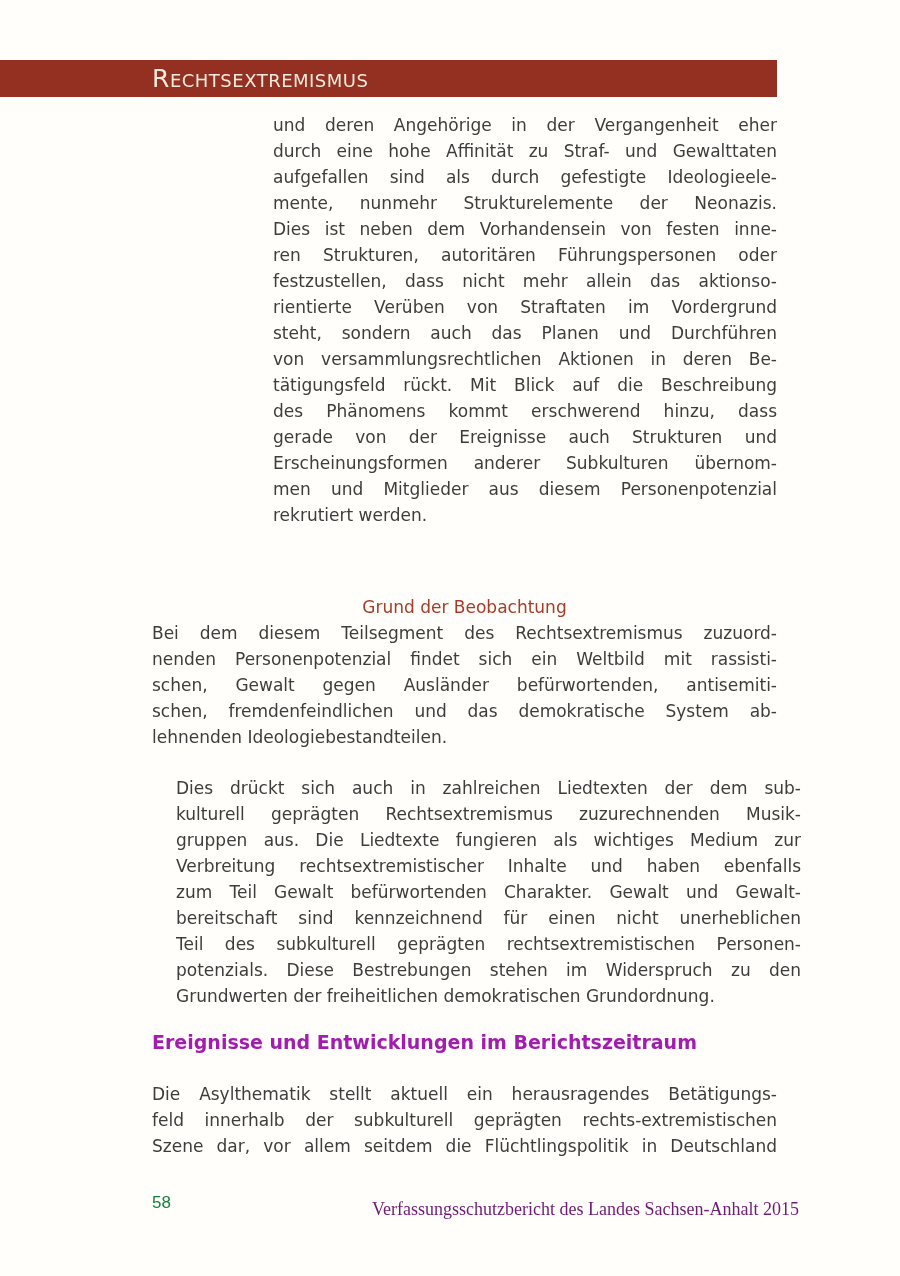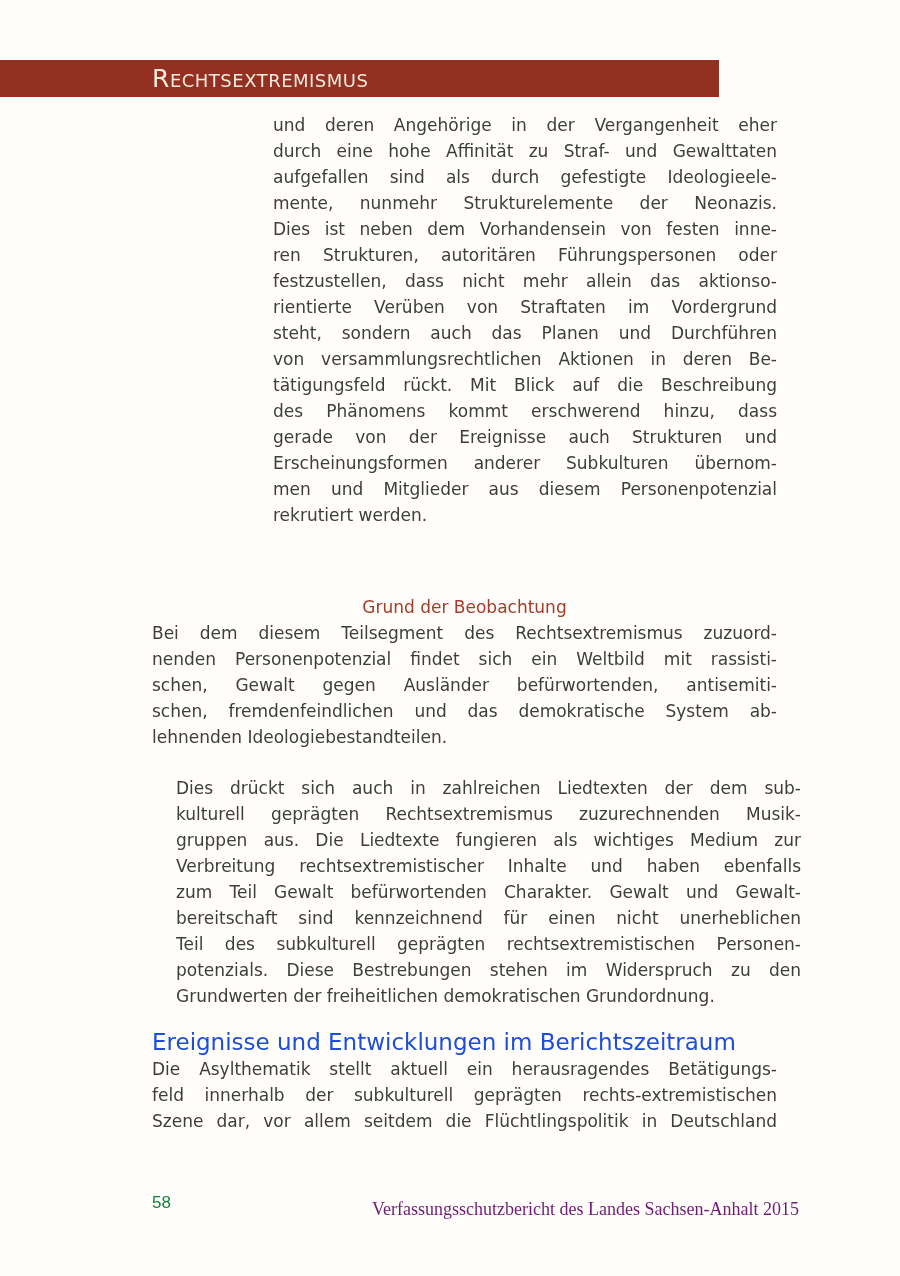--- a/index.html
+++ b/index.html
@@ -8,21 +8,21 @@
     width: 900px;
     height: 1276px;
     background: #fffefa;
     overflow: hidden;
     font-family: "DejaVu Sans", sans-serif;
     color: #3d3d3d;
   }
   .band {
     position: absolute;
     left: 0; top: 60px;
-    width: 719px; height: 37px;
+    width: 777px; height: 37px;
     background: #943021;
   }
   .band-title {
     position: absolute;
     left: 152px; bottom: 4px;
     color: #f1ebdd;
     letter-spacing: 0.5px;
     white-space: nowrap;
   }
   .band-title .cap   { font-size: 25px; }
@@ -36,32 +36,32 @@
     white-space: normal;
     overflow: hidden;
   }
   .ln.end { text-align-last: left; }
   .lead { font-weight: 400; }
 
   #intro   { left: 273px; top: 112px; width: 504px; }
   #sec1    { left: 152px; top: 594px; width: 625px; }
   #s1p2    { left: 152px; top: 775px; width: 625px; margin-left: 24px; }
   #sec2h   { left: 152px; top: 1029px; width: 625px; }
-  #s2p     { left: 152px; top: 1056px; width: 625px; }
+  #s2p     { left: 152px; top: 1081px; width: 625px; }
 
   .red-heading {
     color: #a53b28;
     font-size: 17px;
     line-height: 26px;
     text-align: center;
   }
   .bold-red-heading {
-    color: #1d4ed8;
-    font-weight: normal;
-    font-size: 23px;
+    color: #a21caf;
+    font-weight: bold;
+    font-size: 19px;
     line-height: 26px;
   }
   .footer-num {
     position: absolute;
     left: 152px; top: 1193px;
     font-family: "Liberation Sans", sans-serif;
     font-size: 17px;
     color: #15803d;
   }
   .footer-pub {

